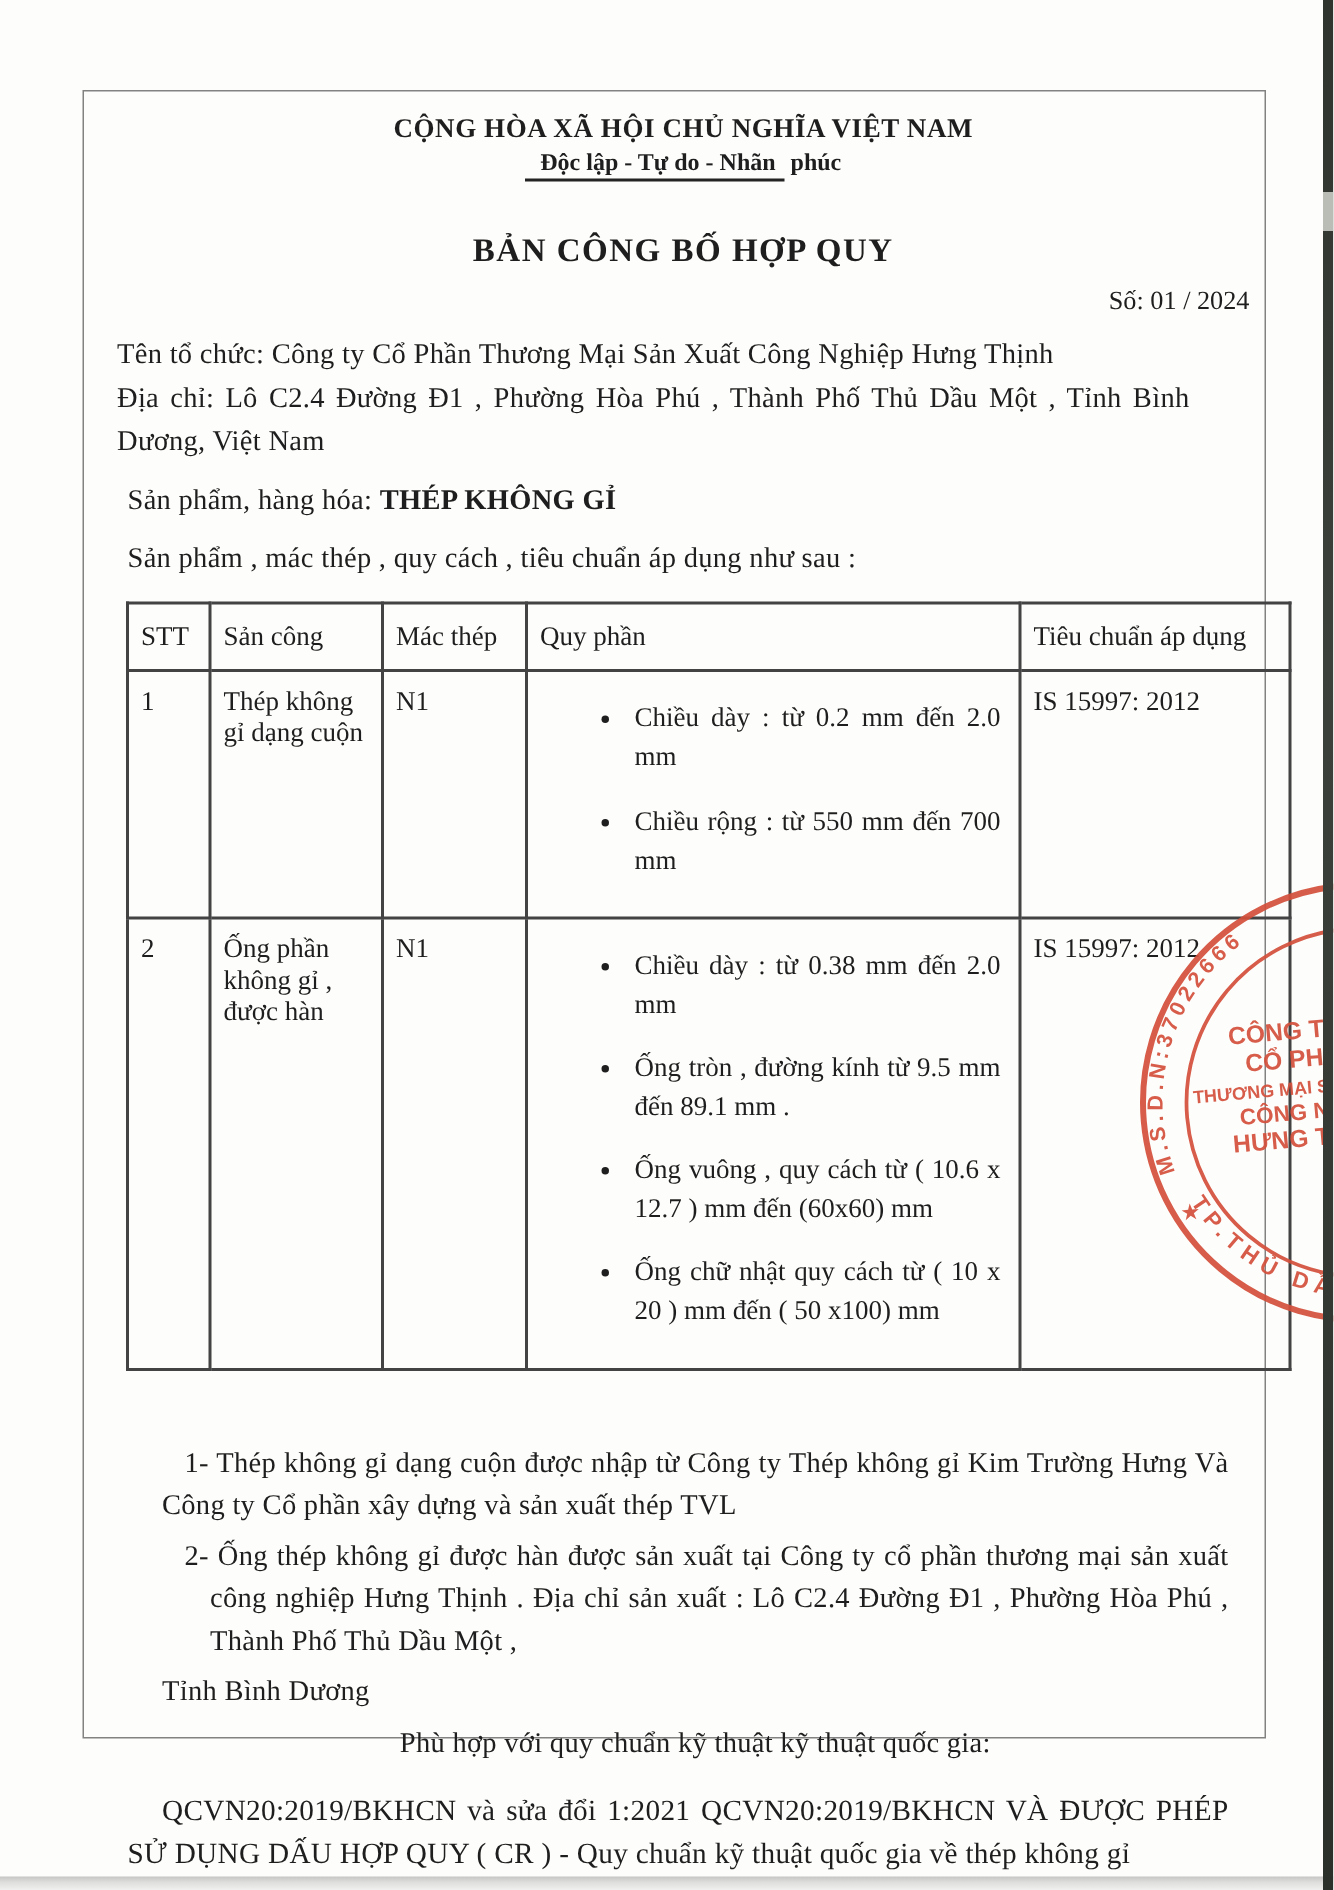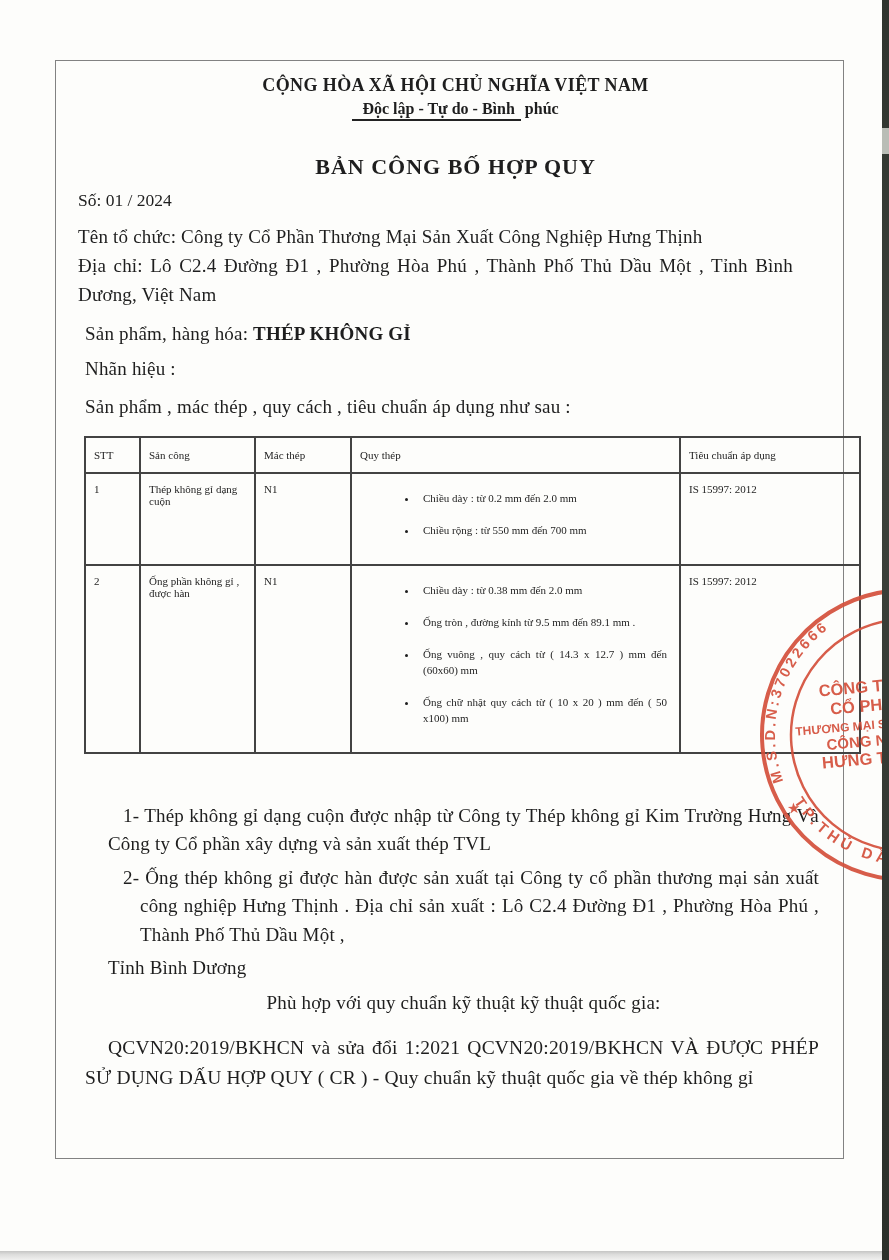--- a/index.html
+++ b/index.html
@@ -21,34 +21,34 @@
     z-index:1;
   }
   .frame-inner { padding:14px 10px 0 22px; }
 
   .nat-header { text-align:center; }
   .country { font-size:18px; font-weight:bold; letter-spacing:.4px; }
   .motto { font-size:16px; font-weight:bold; margin-top:4px; }
   .motto .ul { border-bottom:2px solid #232323; padding:0 6px 2px 10px; }
 
   .doc-title { text-align:center; font-size:22px; font-weight:bold; letter-spacing:1px; margin:36px 0 0 0; }
-  .doc-number { text-align:left; font-size:17.5px; margin-top:10px; }
+  .doc-number { text-align:right; font-size:17.5px; margin-top:10px; }
 
   .para { font-size:19px; line-height:1.52; margin:0; padding-right:40px; text-align:justify; letter-spacing:.2px; }
   .para.first { margin-top:12px; }
   .para.indent { padding-left:7px; }
   .gap-sm { margin-top:6px; }
   .gap-md { margin-top:10px; }
   .bold { font-weight:bold; }
 
   table.spec {
     border-collapse:collapse;
     margin:14px 0 0 6px;
     width:775px;
-    font-size:11px;
+    font-size:18px;
     table-layout:fixed;
   }
   table.spec th, table.spec td {
     border:2px solid #434343;
     vertical-align:top;
     padding:9px 8px;
     font-weight:normal;
     text-align:left;
   }
   table.spec th { padding:11px 8px; }
@@ -101,47 +101,46 @@
 </head>
 <body>
 
 <div class="page">
 
   <div class="frame">
     <div class="frame-inner">
 
       <div class="nat-header">
         <div class="country">CỘNG HÒA XÃ HỘI CHỦ NGHĨA VIỆT NAM</div>
-        <div class="motto"><span class="ul">Độc lập - Tự do - Bình</span><span> phúc</span></div>
+        <div class="motto"><span class="ul">Độc lập - Tự do - Nhãn</span><span> phúc</span></div>
       </div>
 
       <h1 class="doc-title">BẢN CÔNG BỐ HỢP QUY</h1>
       <div class="doc-number">Số: 01 / 2024</div>
 
       <p class="para first">Tên tổ chức: Công ty Cổ Phần Thương Mại Sản Xuất Công Nghiệp Hưng Thịnh</p>
       <p class="para">Địa chỉ: Lô C2.4 Đường Đ1 , Phường Hòa Phú , Thành Phố Thủ Dầu Một , Tỉnh Bình Dương, Việt Nam</p>
 
       <p class="para indent gap-md"><span>Sản phẩm, hàng hóa: </span><span class="bold">THÉP KHÔNG GỈ</span></p>
-      <p class="para indent gap-sm">Nhãn hiệu :</p>
       <p class="para indent gap-md">Sản phẩm , mác thép , quy cách , tiêu chuẩn áp dụng như sau :</p>
 
       <table class="spec">
         <colgroup>
           <col style="width:55px">
             <col style="width:115px">
             <col style="width:96px">
             <col style="width:329px">
             <col style="width:180px">
         </colgroup>
         <thead>
           <tr>
             <th class="c-stt">STT</th>
             <th>Sản công</th>
             <th>Mác thép</th>
-            <th>Quy thép</th>
+            <th>Quy phần</th>
             <th>Tiêu chuẩn áp dụng</th>
           </tr>
         </thead>
         <tbody>
           <tr>
             <td class="c-stt">1</td>
             <td class="c-sp">Thép không gỉ dạng cuộn</td>
             <td class="c-mac">N1</td>
             <td class="c-qc">
               <ul class="qc-list">
@@ -152,21 +151,21 @@
             <td class="c-tc">IS 15997: 2012</td>
           </tr>
           <tr>
             <td class="c-stt">2</td>
             <td class="c-sp">Ống phần không gỉ , được hàn</td>
             <td class="c-mac">N1</td>
             <td class="c-qc">
               <ul class="qc-list">
                 <li>Chiều dày : từ 0.38 mm đến 2.0 mm</li>
                 <li>Ống tròn , đường kính từ 9.5 mm đến 89.1 mm .</li>
-                <li>Ống vuông , quy cách từ ( 14.3 x 12.7 ) mm đến (60x60) mm</li>
+                <li>Ống vuông , quy cách từ ( 10.6 x 12.7 ) mm đến (60x60) mm</li>
                 <li>Ống chữ nhật quy cách từ ( 10 x 20 ) mm đến ( 50 x100) mm</li>
               </ul>
             </td>
             <td class="c-tc">IS 15997: 2012</td>
           </tr>
         </tbody>
       </table>
 
       <div class="notes">
         <p class="note-1">1- Thép không gỉ dạng cuộn được nhập từ Công ty Thép không gỉ Kim Trường Hưng Và Công ty Cổ phần xây dựng và sản xuất thép TVL</p>

